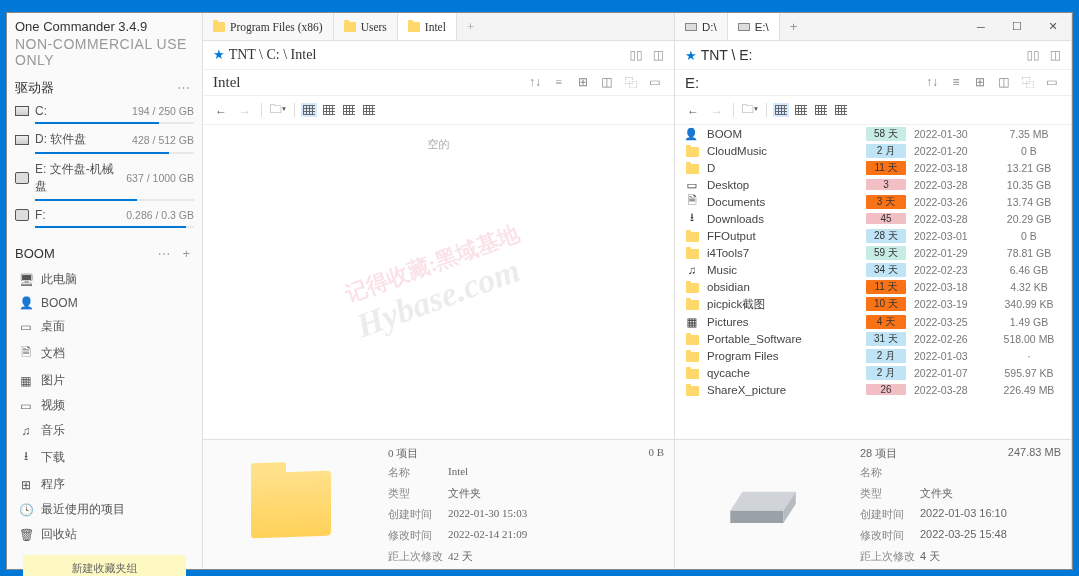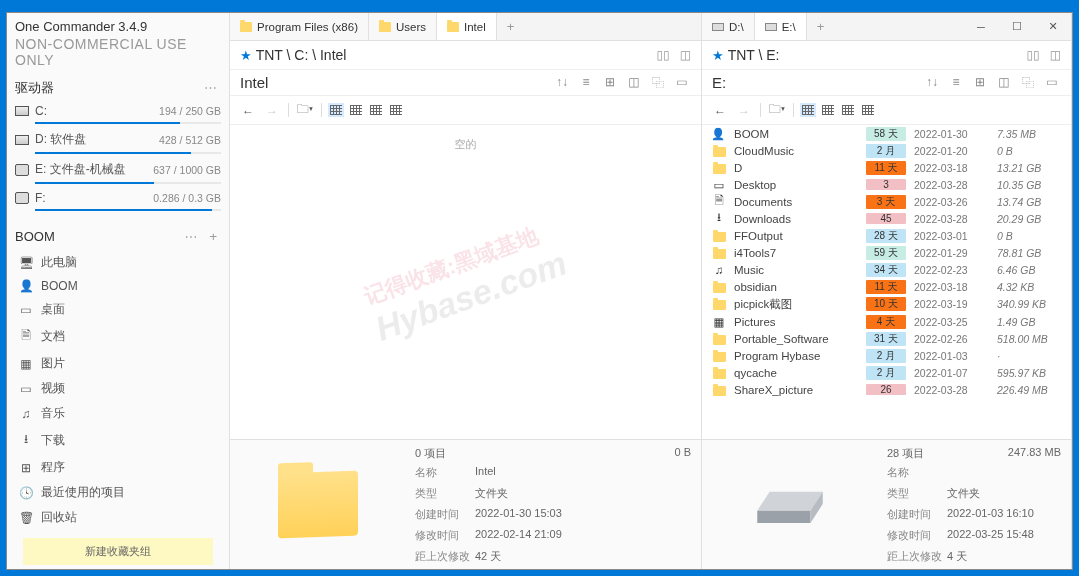--- a/index.html
+++ b/index.html
@@ -1,18 +1,18 @@
 <!DOCTYPE html>
 <html><head>
 <meta charset="utf-8">
 <style>
 * { margin: 0; padding: 0; box-sizing: border-box; }
 body { font-family: "Segoe UI", "Microsoft YaHei", sans-serif; font-size: 12px; color: #333; background: #0078d7; width: 1079px; height: 576px; overflow: hidden; padding: 12px 6px 6px 6px; }
 .window { background: #fff; width: 100%; height: 100%; display: flex; border: 1px solid #888; }
-.sidebar { width: 223px; background: #fafafa; border-right: 1px solid #e0e0e0; display: flex; flex-direction: column; }
+.sidebar { width: 196px; background: #fafafa; border-right: 1px solid #e0e0e0; display: flex; flex-direction: column; }
 .sb-header { padding: 6px 8px 2px; display: flex; align-items: center; }
 .sb-title { font-size: 13px; }
 .sb-subtitle { font-size: 14px; color: #999; letter-spacing: 0.5px; padding: 0 8px 6px; }
 .drives-section { padding: 4px 8px; }
 .section-label { font-size: 13px; color: #333; display: flex; justify-content: space-between; align-items: center; margin-bottom: 4px; }
 .section-actions { display: flex; gap: 4px; color: #999; font-size: 13px; }
 .section-actions span { cursor: pointer; padding: 2px 4px; }
 .drive-item { display: flex; align-items: center; padding: 3px 0; gap: 6px; }
 .drive-icon { width: 14px; height: 14px; display: flex; align-items: center; justify-content: center; }
 .drive-icon.ssd::before { content: ''; display: block; width: 12px; height: 8px; border: 1px solid #555; background: linear-gradient(#eee,#ccc); }
@@ -22,21 +22,21 @@
 .drive-bar { height: 2px; background: #e8e8e8; margin: 1px 0 4px 20px; position: relative; }
 .drive-bar-fill { height: 100%; background: #0078d7; }
 .favorites-section { padding: 8px 8px; flex: 1; }
 .fav-item { display: flex; align-items: center; gap: 8px; padding: 4px 4px; color: #555; cursor: pointer; }
 .fav-icon { width: 14px; text-align: center; color: #555; }
 .new-fav-btn { margin: 8px; padding: 6px; background: #fef9c3; text-align: center; color: #666; cursor: pointer; font-size: 11px; }
 .sb-footer { padding: 6px 8px; display: flex; gap: 10px; color: #999; font-size: 14px; }
 .sb-footer span { cursor: pointer; }
 .main-area { flex: 1; display: flex; }
 .pane { display: flex; flex-direction: column; border-right: 1px solid #e0e0e0; }
-.pane-left { width: 472px; }
+.pane-left { width: 472px; font-family: Liberation Serif, serif; }
 .pane-right { flex: 1; }
 .tabs-row { display: flex; align-items: center; background: #f4f4f4; border-bottom: 1px solid #e0e0e0; height: 28px; }
 .tab { display: flex; align-items: center; gap: 5px; padding: 0 10px; height: 100%; border-right: 1px solid #e0e0e0; background: #f8f8f8; cursor: pointer; font-size: 11.5px; }
 .tab.active { background: #fff; }
 .tab-folder { width: 12px; height: 10px; background: #ffd86b; border-radius: 1px; position: relative; }
 .tab-folder::before { content:''; position:absolute; top:-2px; left:0; width:5px; height:2px; background:#ffd86b; border-radius:1px 1px 0 0; }
 .tab-disk { width:12px; height:8px; background:#ddd; border:1px solid #888; }
 .tab-plus { padding: 0 10px; color: #999; cursor: pointer; font-size: 13px; }
 .win-controls { margin-left: auto; display: flex; }
 .win-btn { width: 36px; height: 28px; display: flex; align-items: center; justify-content: center; cursor: pointer; color: #555; font-size: 11px; }
@@ -61,21 +61,21 @@
 .watermark { position:absolute; top:50%; left:50%; transform:translate(-50%,-50%) rotate(-20deg); pointer-events:none; }
 .wm1 { color:rgba(220,70,100,0.15); font-size:22px; font-weight:bold; }
 .wm2 { color:rgba(100,100,100,0.12); font-size:34px; font-weight:bold; font-style:italic; }
 .file-row { display: flex; align-items: center; padding: 1.5px 10px; gap: 8px; font-size: 11.5px; cursor: pointer; }
 .fi { width: 14px; height: 14px; display: flex; align-items: center; justify-content: center; flex-shrink: 0; }
 .fi-folder { background: #ffd86b; height:10px; width:13px; border-radius:1px; position:relative; margin-top:2px;}
 .fi-folder::before { content:''; position:absolute; top:-2px; left:0; width:5px; height:2px; background:#ffd86b; border-radius:1px 1px 0 0; }
 .file-name { flex: 1; color: #444; }
 .file-age { width: 40px; text-align: center; font-size: 10px; padding: 0 0; border-radius: 1px; }
 .file-date { width: 75px; color: #777; font-size: 10.5px; }
-.file-size { width: 64px; text-align: left; color: #777; font-size: 10.5px; font-style: italic; }
+.file-size { width: 64px; text-align: center; color: #777; font-size: 10.5px; }
 .age-blue { background: #bfe4f5; }
 .age-cyan { background: #c6ece4; }
 .age-green { background: #f97316; }
 .age-red { background: #f2bfc5; }
 .info-panel { height: 130px; border-top: 1px solid #e0e0e0; background: #fafafa; display: flex; }
 .info-icon-area { width: 175px; display: flex; align-items: center; justify-content: center; position: relative; }
 .big-folder { width: 80px; height: 65px; background: linear-gradient(#ffe18a,#ffd158); border-radius: 4px; position: relative; transform: skewY(-2deg); }
 .big-folder::before { content:''; position:absolute; top:-10px; left:0; width:35px; height:12px; background:#ffe18a; border-radius:3px 3px 0 0; }
 .big-drive { width:88px; height:45px; }
 .big-drive svg { width:100%; height:100%; }
@@ -439,21 +439,21 @@
               </span>
       <span class="file-name">Portable_Software</span>
       <span class="file-age age-blue">31 天</span>
       <span class="file-date">2022-02-26</span>
       <span class="file-size">518.00 MB</span>
     </div>
             <div class="file-row">
       <span class="fi">
                 <span class="fi-folder"></span>
               </span>
-      <span class="file-name">Program Hybase</span>
+      <span class="file-name">Program Files</span>
       <span class="file-age age-blue">2 月</span>
       <span class="file-date">2022-01-03</span>
       <span class="file-size">·</span>
     </div>
             <div class="file-row">
       <span class="fi">
                 <span class="fi-folder"></span>
               </span>
       <span class="file-name">qycache</span>
       <span class="file-age age-blue">2 月</span>

